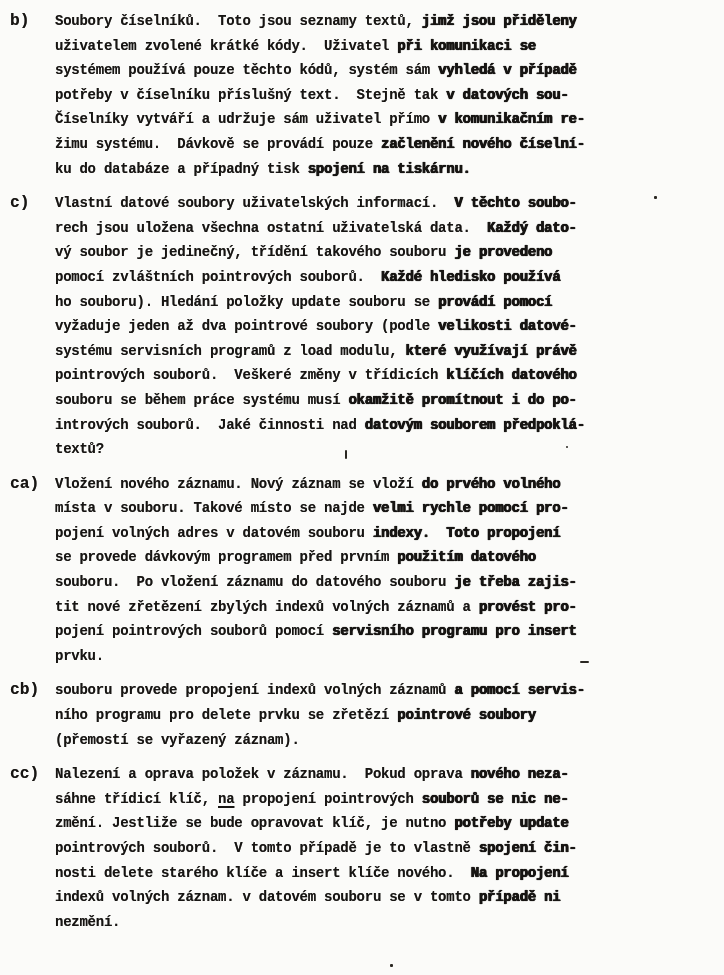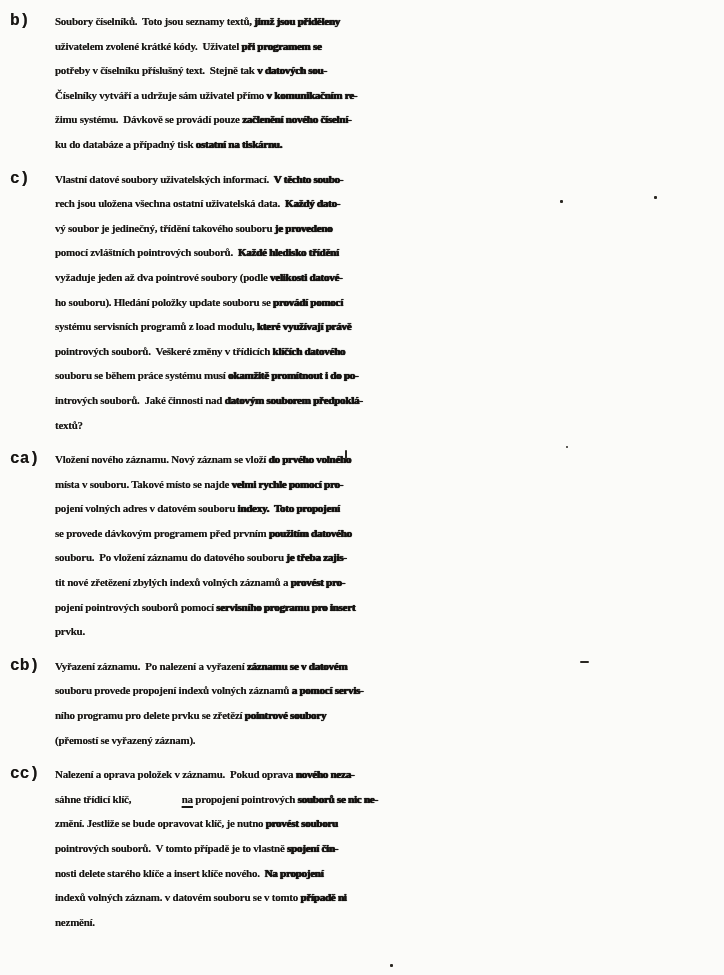--- a/index.html
+++ b/index.html
@@ -18,61 +18,60 @@
     color:#171513;
   }
   .para { display:flex; margin:0 0 10px 0; }
   .para-label {
     width:55px; box-sizing:border-box; padding-left:10px;
     font-size:16.3px; line-height:24.6px; white-space:pre;
     text-shadow:0 0 0.6px rgba(20,18,16,0.6);
   }
   .para-lines { flex:1; min-width:0; }
   .line {
-    font-size:11px; line-height:24.6px;
+    font-size:14px; line-height:24.6px;
     white-space:pre; letter-spacing:-0.25px;
     text-shadow:0 0 0.6px rgba(20,18,16,0.55);
-    font-family:Liberation Serif, serif;
   }
   .heavy {
     text-shadow:0 0 1.1px currentColor, 0.5px 0 0 currentColor, -0.3px 0 0 currentColor;
   }
   .underl {
     text-decoration:underline;
     text-underline-offset:3px;
     text-decoration-thickness:1.5px;
-    margin-left:48px;
   }
   .speck { position:absolute; background:#2a2722; border-radius:1px; }
 </style>
 </head>
 <body>
 
 <div class="page">
   <div id="paragraph-list">
       <div class="para">
         <div class="para-label">b)</div>
         <div class="para-lines">
           <div class="line">Soubory číselníků.  Toto jsou seznamy textů, <span class="heavy">jimž jsou přiděleny</span></div>
-          <div class="line">uživatelem zvolené krátké kódy.  Uživatel <span class="heavy">při programem se</span></div>
+          <div class="line">uživatelem zvolené krátké kódy.  Uživatel <span class="heavy">při komunikaci se</span></div>
+          <div class="line">systémem používá pouze těchto kódů, systém sám <span class="heavy">vyhledá v případě</span></div>
           <div class="line">potřeby v číselníku příslušný text.  Stejně tak <span class="heavy">v datových sou-</span></div>
           <div class="line">Číselníky vytváří a udržuje sám uživatel přímo <span class="heavy">v komunikačním re-</span></div>
           <div class="line">žimu systému.  Dávkově se provádí pouze <span class="heavy">začlenění nového číselní-</span></div>
-          <div class="line">ku do databáze a případný tisk <span class="heavy">ostatní na tiskárnu.</span></div>
+          <div class="line">ku do databáze a případný tisk <span class="heavy">spojení na tiskárnu.</span></div>
         </div>
       </div>
       <div class="para">
         <div class="para-label">c)</div>
         <div class="para-lines">
           <div class="line">Vlastní datové soubory uživatelských informací.  <span class="heavy">V těchto soubo-</span></div>
           <div class="line">rech jsou uložena všechna ostatní uživatelská data.  <span class="heavy">Každý dato-</span></div>
           <div class="line">vý soubor je jedinečný, třídění takového souboru <span class="heavy">je provedeno</span></div>
-          <div class="line">pomocí zvláštních pointrových souborů.  <span class="heavy">Každé hledisko třídění</span></div>
+          <div class="line">pomocí zvláštních pointrových souborů.  <span class="heavy">Každé hledisko používá</span></div>
+          <div class="line">ho souboru). Hledání položky update souboru se <span class="heavy">provádí pomocí</span></div>
           <div class="line">vyžaduje jeden až dva pointrové soubory (podle <span class="heavy">velikosti datové-</span></div>
-          <div class="line">ho souboru). Hledání položky update souboru se <span class="heavy">provádí pomocí</span></div>
           <div class="line">systému servisních programů z load modulu, <span class="heavy">které využívají právě</span></div>
           <div class="line">pointrových souborů.  Veškeré změny v třídicích <span class="heavy">klíčích datového</span></div>
           <div class="line">souboru se během práce systému musí <span class="heavy">okamžitě promítnout i do po-</span></div>
           <div class="line">intrových souborů.  Jaké činnosti nad <span class="heavy">datovým souborem předpoklá-</span></div>
           <div class="line">textů?</div>
         </div>
       </div>
       <div class="para">
         <div class="para-label">ca)</div>
         <div class="para-lines">
@@ -82,32 +81,31 @@
           <div class="line">se provede dávkovým programem před prvním <span class="heavy">použitím datového</span></div>
           <div class="line">souboru.  Po vložení záznamu do datového souboru <span class="heavy">je třeba zajis-</span></div>
           <div class="line">tit nové zřetězení zbylých indexů volných záznamů a <span class="heavy">provést pro-</span></div>
           <div class="line">pojení pointrových souborů pomocí <span class="heavy">servisního programu pro insert</span></div>
           <div class="line">prvku.</div>
         </div>
       </div>
       <div class="para">
         <div class="para-label">cb)</div>
         <div class="para-lines">
-          <div class="line">Vyřazení záznamu.  Po nalezení a vyřazení <span class="heavy">záznamu se v datovém</span></div>
           <div class="line">souboru provede propojení indexů volných záznamů <span class="heavy">a pomocí servis-</span></div>
           <div class="line">ního programu pro delete prvku se zřetězí <span class="heavy">pointrové soubory</span></div>
           <div class="line">(přemostí se vyřazený záznam).</div>
         </div>
       </div>
       <div class="para">
         <div class="para-label">cc)</div>
         <div class="para-lines">
           <div class="line">Nalezení a oprava položek v záznamu.  Pokud oprava <span class="heavy">nového neza-</span></div>
           <div class="line">sáhne třídicí klíč, <span class="underl">na</span> propojení pointrových <span class="heavy">souborů se nic ne-</span></div>
-          <div class="line">změní. Jestliže se bude opravovat klíč, je nutno <span class="heavy">provést souboru</span></div>
+          <div class="line">změní. Jestliže se bude opravovat klíč, je nutno <span class="heavy">potřeby update</span></div>
           <div class="line">pointrových souborů.  V tomto případě je to vlastně <span class="heavy">spojení čin-</span></div>
           <div class="line">nosti delete starého klíče a insert klíče nového.  <span class="heavy">Na propojení</span></div>
           <div class="line">indexů volných záznam. v datovém souboru se v tomto <span class="heavy">případě ni</span></div>
           <div class="line">nezmění.</div>
         </div>
       </div>
     </div>
   <div id="scan-artifacts">
       <div class="speck" style="left: 560px; top: 200px; width: 3px; height: 3px;"></div>
       <div class="speck" style="left: 654px; top: 196px; width: 3px; height: 3px;"></div>

